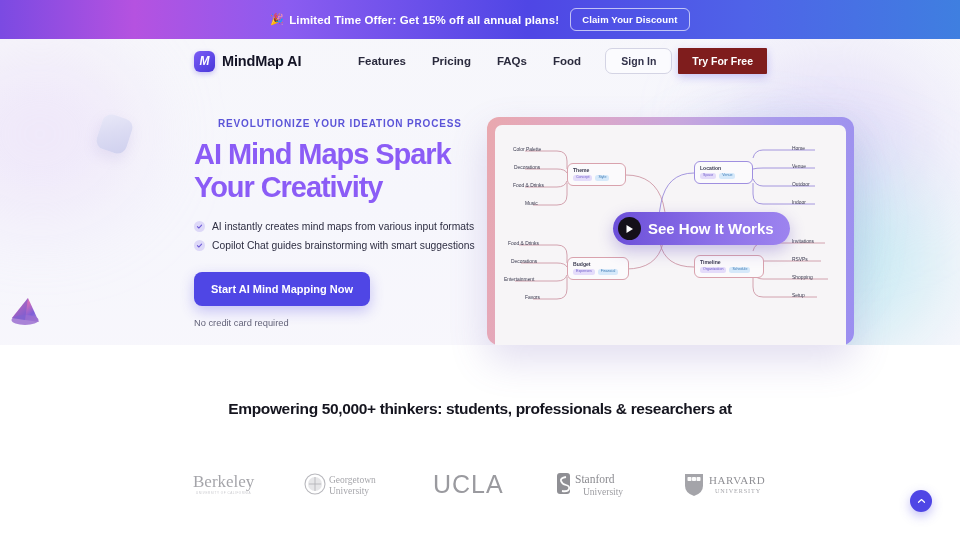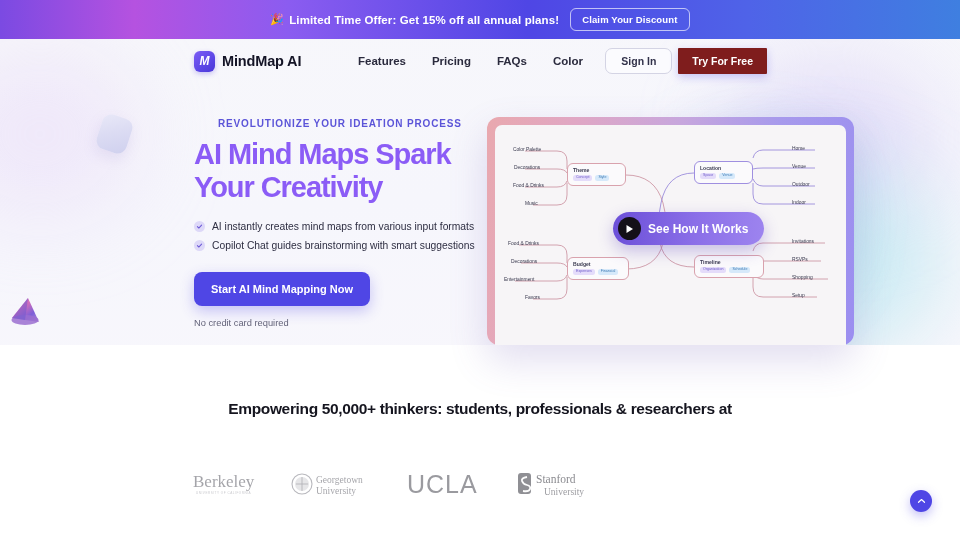--- a/index.html
+++ b/index.html
@@ -152,31 +152,31 @@
     display:flex; align-items:center; gap:7px;
     background:linear-gradient(95deg,#6b4fd8 0%,#8b6fe8 55%,#9d84ef 100%);
     border-radius:17px; padding:5px 16px 5px 5px; border:none;
     box-shadow:0 6px 16px rgba(95,70,190,.32); cursor:pointer;
     font-family:inherit;
   }
   #play-circle {
     width:23px; height:23px; border-radius:50%; background:#141018;
     display:flex; align-items:center; justify-content:center; flex:0 0 23px;
   }
-  #play-cta .label { color:#fff; font-size:12px; font-weight:700; white-space:nowrap; }
+  #play-cta .label { color:#fff; font-size:15px; font-weight:700; white-space:nowrap; }
 
   
   #social { position:absolute; left:0; top:345px; width:960px; height:195px; background:#fff; }
   #social-heading {
     position:absolute; top:55px; width:100%; text-align:center;
     font-size:15.5px; font-weight:700; color:#15151f; letter-spacing:-.35px;
   }
   #logo-row {
     position:absolute; top:115px; left:193px; width:574px; height:48px;
-    display:flex; align-items:center; justify-content:flex-start;gap:34px;
+    display:flex; align-items:center; justify-content:space-between;gap:34px;
   }
   .logo-item { display:flex; align-items:center; justify-content:center; opacity:.62; }
 
   
   #scroll-top {
     position:absolute; right:28px; bottom:28px; width:22px; height:22px;
     border-radius:50%; background:#4f46e5; border:none; cursor:pointer;
     display:flex; align-items:center; justify-content:center;
     box-shadow:0 4px 11px rgba(79,70,229,.35); z-index:40;
   }
@@ -226,21 +226,21 @@
   <nav id="navbar">
     <div id="brand">
       <div id="brand-mark">M</div>
       <span id="brand-name">MindMap AI</span>
     </div>
 
     <div id="nav-links">
       <a href="#">Features</a>
       <a href="#">Pricing</a>
       <a href="#">FAQs</a>
-      <a href="#">Color</a>
+      <a href="#">Food</a>
       <a href="#">Contact Us</a>
     </div>
 
     <div id="nav-actions">
       <button id="signin-btn">Sign In</button>
       <button id="tryfree-btn">Try For Free</button>
     </div>
   </nav>
 
   <div id="hero-left">
@@ -392,20 +392,30 @@
 
       <div class="logo-item" style="width:80px;">
         <svg width="80" height="30" viewBox="0 0 80 30">
           <rect x="1" y="4" width="13" height="21" rx="3" fill="#4c4c54"></rect>
           <path d="M10 8 Q4 9 5 12 Q6 15 10 16 Q14 17 13 20 Q12 23 6 22" stroke="#fbfbfb" stroke-width="1.8" fill="none"></path>
           <text x="19" y="14" font-family="Liberation Serif, serif" font-size="11.5" fill="#3f3f47">Stanford</text>
           <text x="27" y="26" font-family="Liberation Serif, serif" font-size="9.5" fill="#5d5d65">University</text>
         </svg>
       </div>
 
+      <div class="logo-item" style="width:84px;">
+        <svg width="84" height="30" viewBox="0 0 84 30">
+          <path d="M2 5 H20 V17 Q20 24 11 27 Q2 24 2 17 Z" fill="#6e6e76"></path>
+          <rect x="4.5" y="8" width="4" height="4" rx="0.8" fill="#fafafa"></rect>
+          <rect x="9" y="8" width="4" height="4" rx="0.8" fill="#fafafa"></rect>
+          <rect x="13.5" y="8" width="4" height="4" rx="0.8" fill="#fafafa"></rect>
+          <text x="26" y="15" font-family="Liberation Serif, serif" font-size="11" letter-spacing="0.6" fill="#4a4a52">HARVARD</text>
+          <text x="32" y="24" font-family="Liberation Serif, serif" font-size="6.2" letter-spacing="0.9" fill="#6e6e76">UNIVERSITY</text>
+        </svg>
+      </div>
 
     </div>
   </div>
 
   <button id="scroll-top">
     <svg width="9" height="6" viewBox="0 0 10 7">
       <path d="M1.5 5 L5 1.8 L8.5 5" stroke="#ffffff" stroke-width="1.4" fill="none" stroke-linecap="round" stroke-linejoin="round"></path>
     </svg>
   </button>
 

